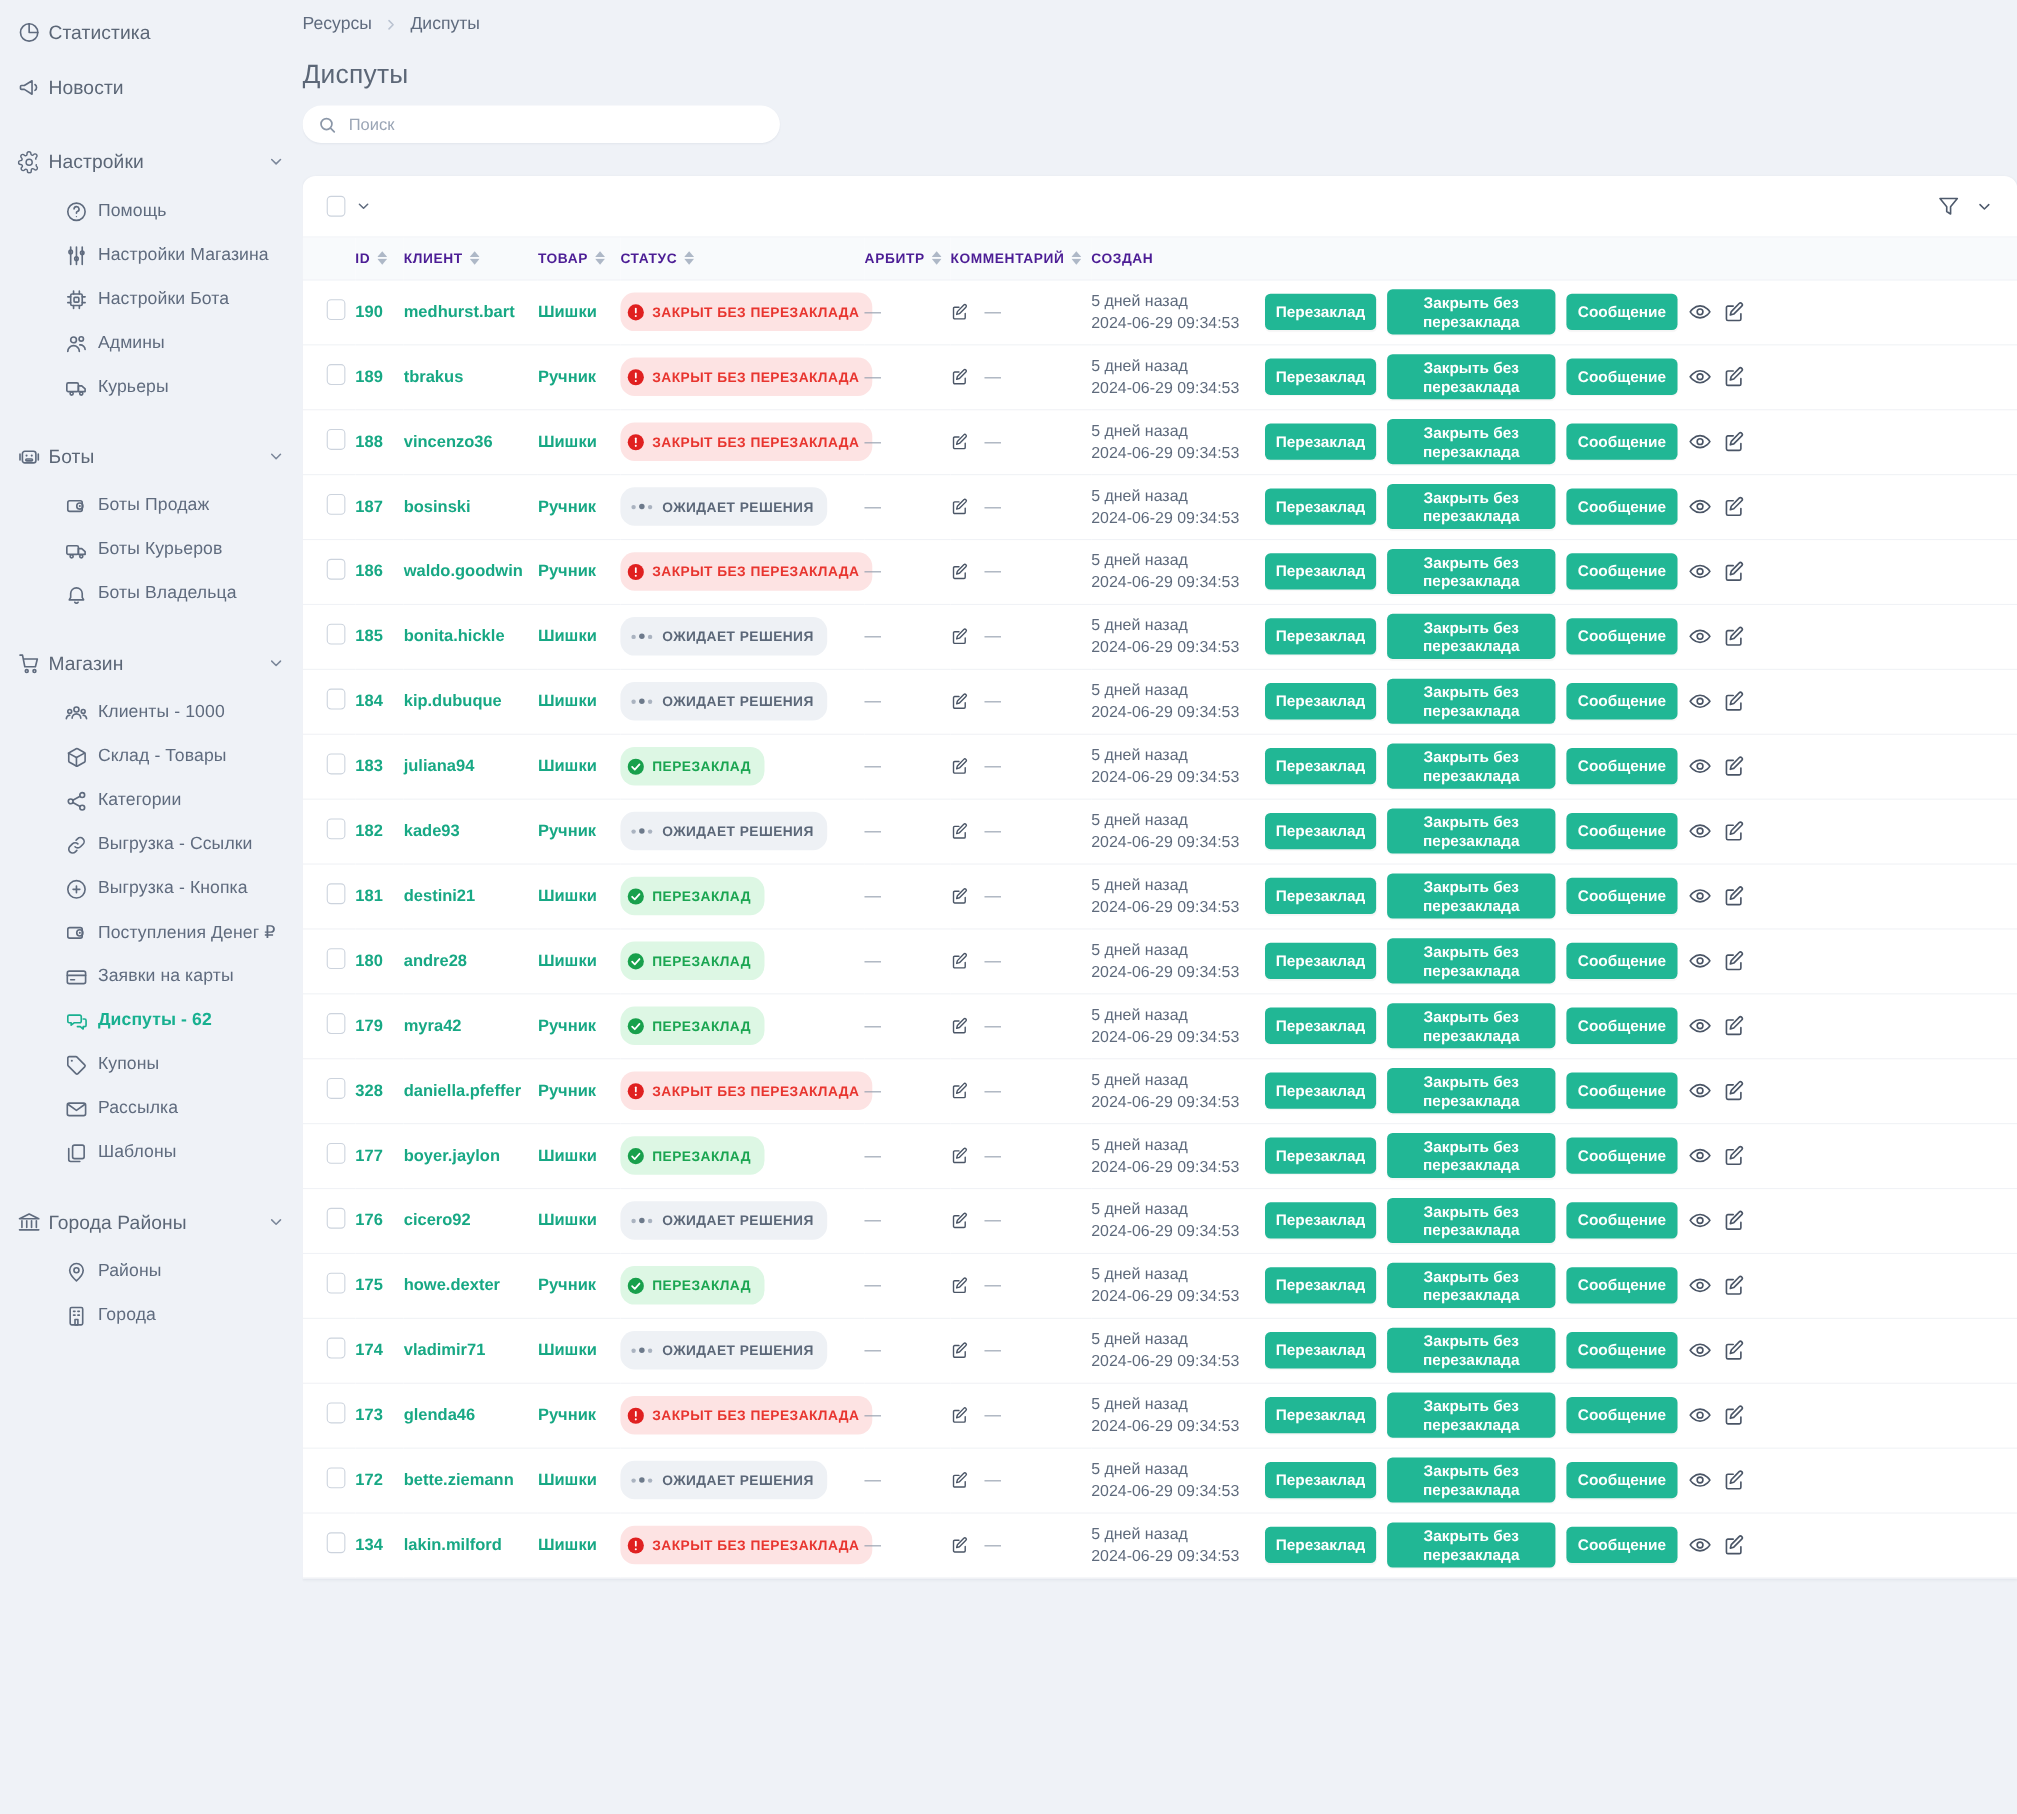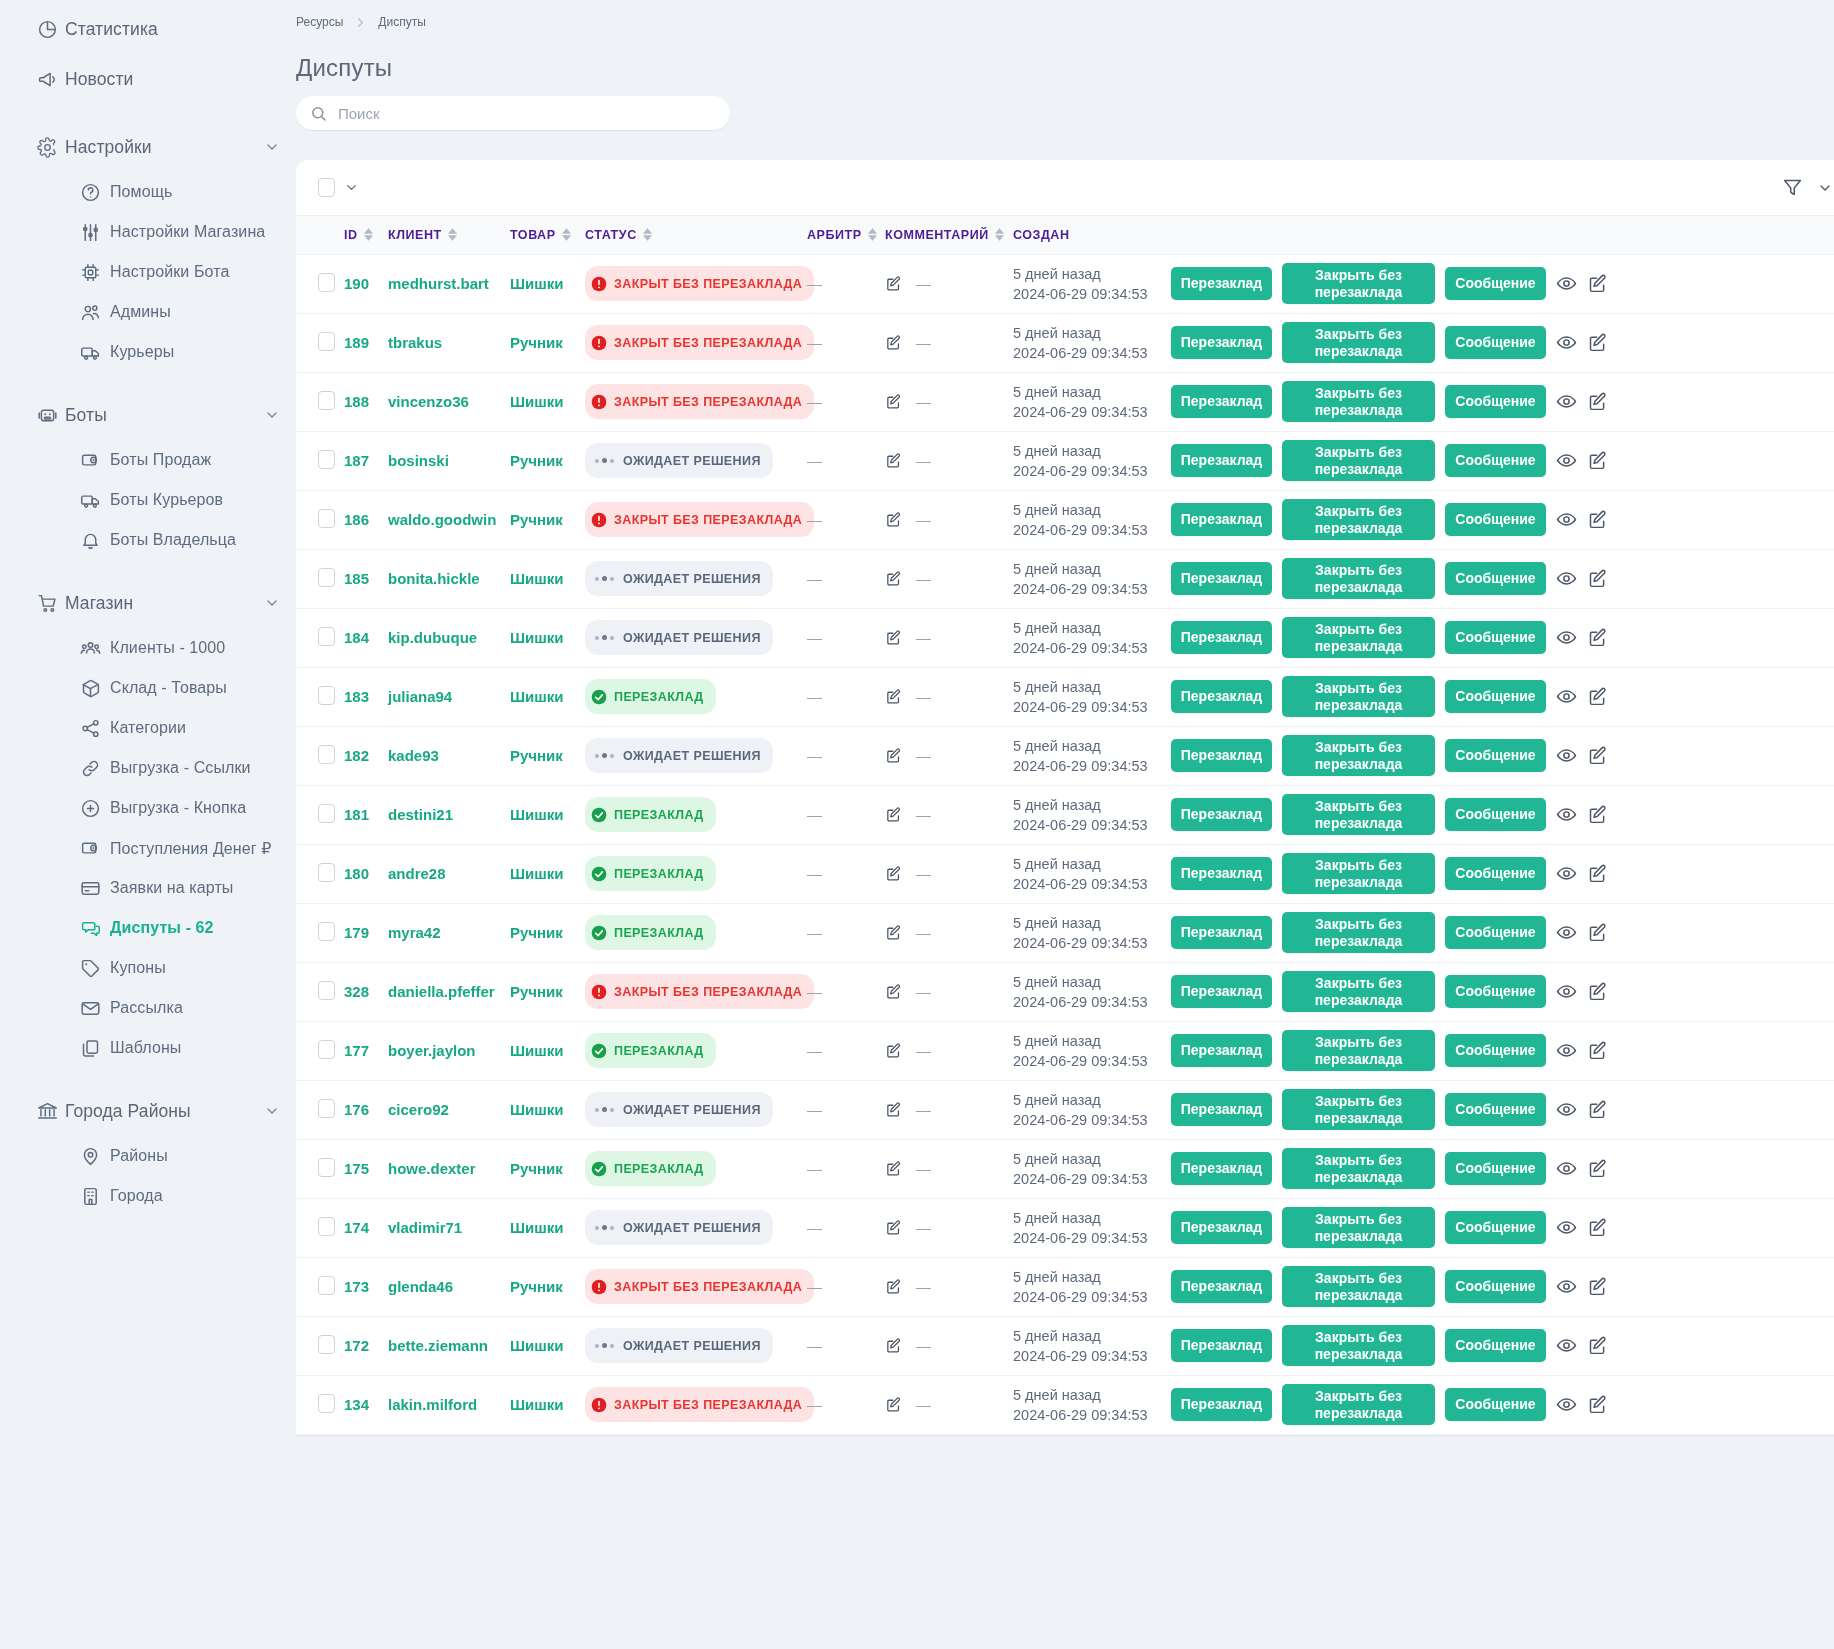--- a/index.html
+++ b/index.html
@@ -5,21 +5,21 @@
 <style>
   * { box-sizing: border-box; }
   html, body {
     margin: 0; padding: 0;
     width: 1834px; height: 1649px;
     overflow: hidden;
     background: #eef2f7;
     font-family: "Liberation Sans", "DejaVu Sans", sans-serif;
     -webkit-font-smoothing: antialiased;
   }
-  .app { display: flex; width: 1834px; height: 1649px; padding-left: 21px; }
+  .app { display: flex; width: 1834px; height: 1649px; }
 
   
   .sidebar {
     width: 275px; min-width: 275px; height: 1649px;
     background: #eff2f7;
     padding-top: 4px;
     overflow: hidden;
   }
   .nav-group { margin-bottom: 2px; }
   .nav-item {
@@ -52,21 +52,21 @@
   
   .main {
     flex: 1; height: 1649px;
     background: #eff2f7;
     padding: 0 0 0 0;
     overflow: hidden;
   }
   .breadcrumb {
     display: flex; align-items: center; gap: 10px;
     padding: 8px 0 0 0; margin-left: 0;
-    height: 36px; font-size: 12px; color: #5f6b7e;
+    height: 36px; font-size: 16px; color: #5f6b7e;
   }
   .breadcrumb .sep { color: #b9c2d0; display:flex; align-items:center; }
   .breadcrumb .crumb { cursor: pointer; }
 
   .page-title {
     font-size: 24px; color: #5c6777; font-weight: 400;
     margin: 18px 0 14px 0; letter-spacing: .2px;
   }
   .search-wrap {
     position: relative; width: 434px; height: 34px;

